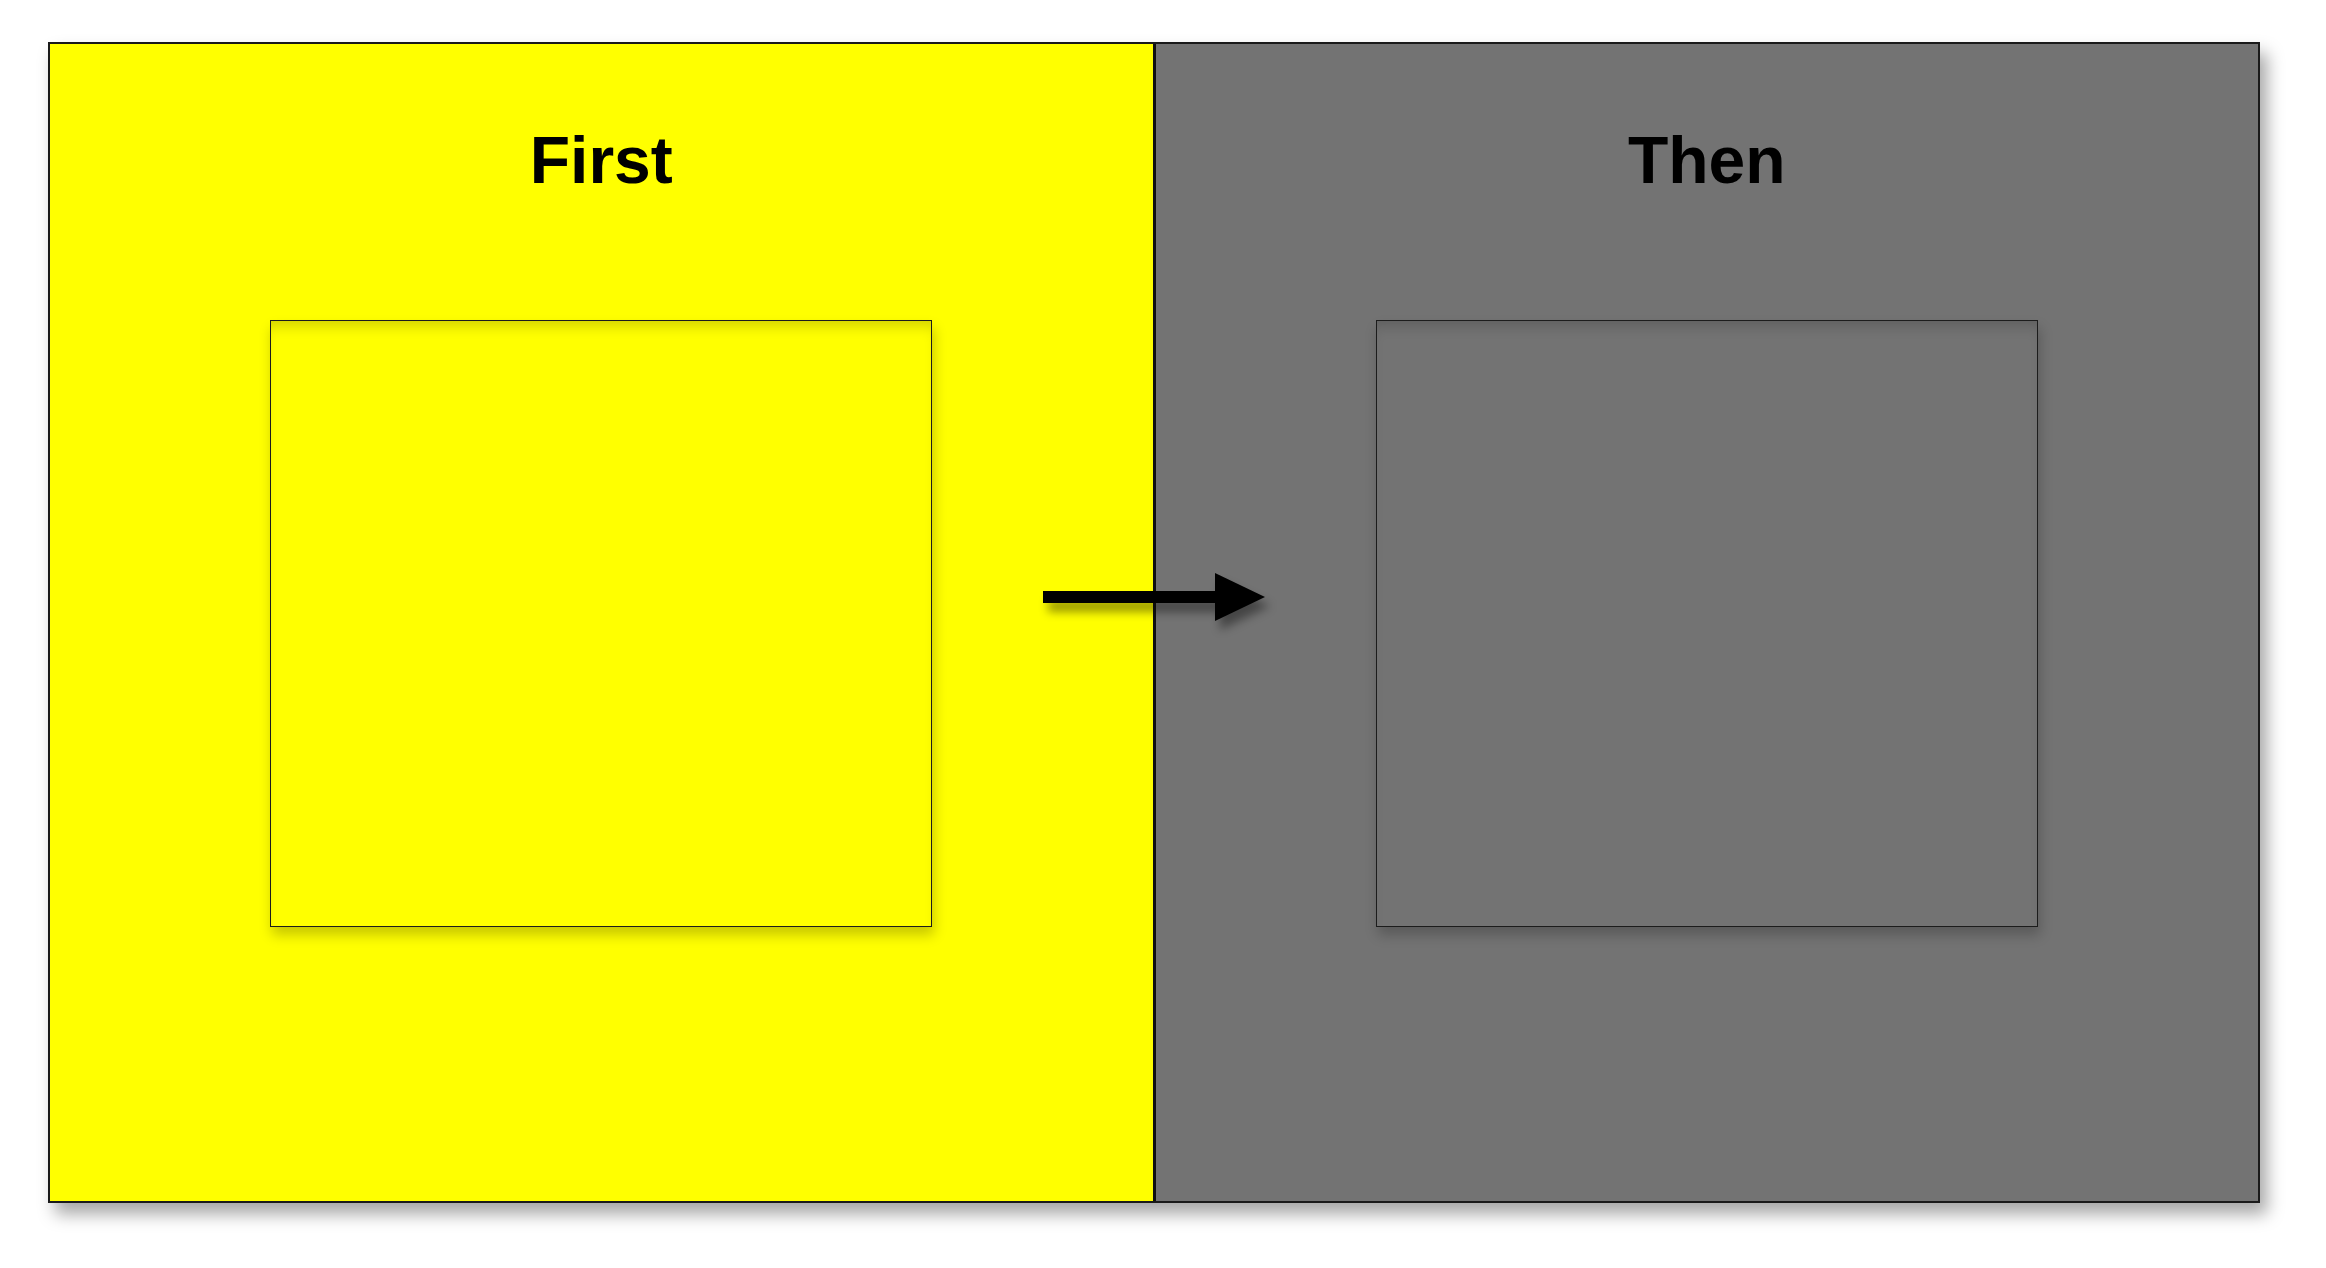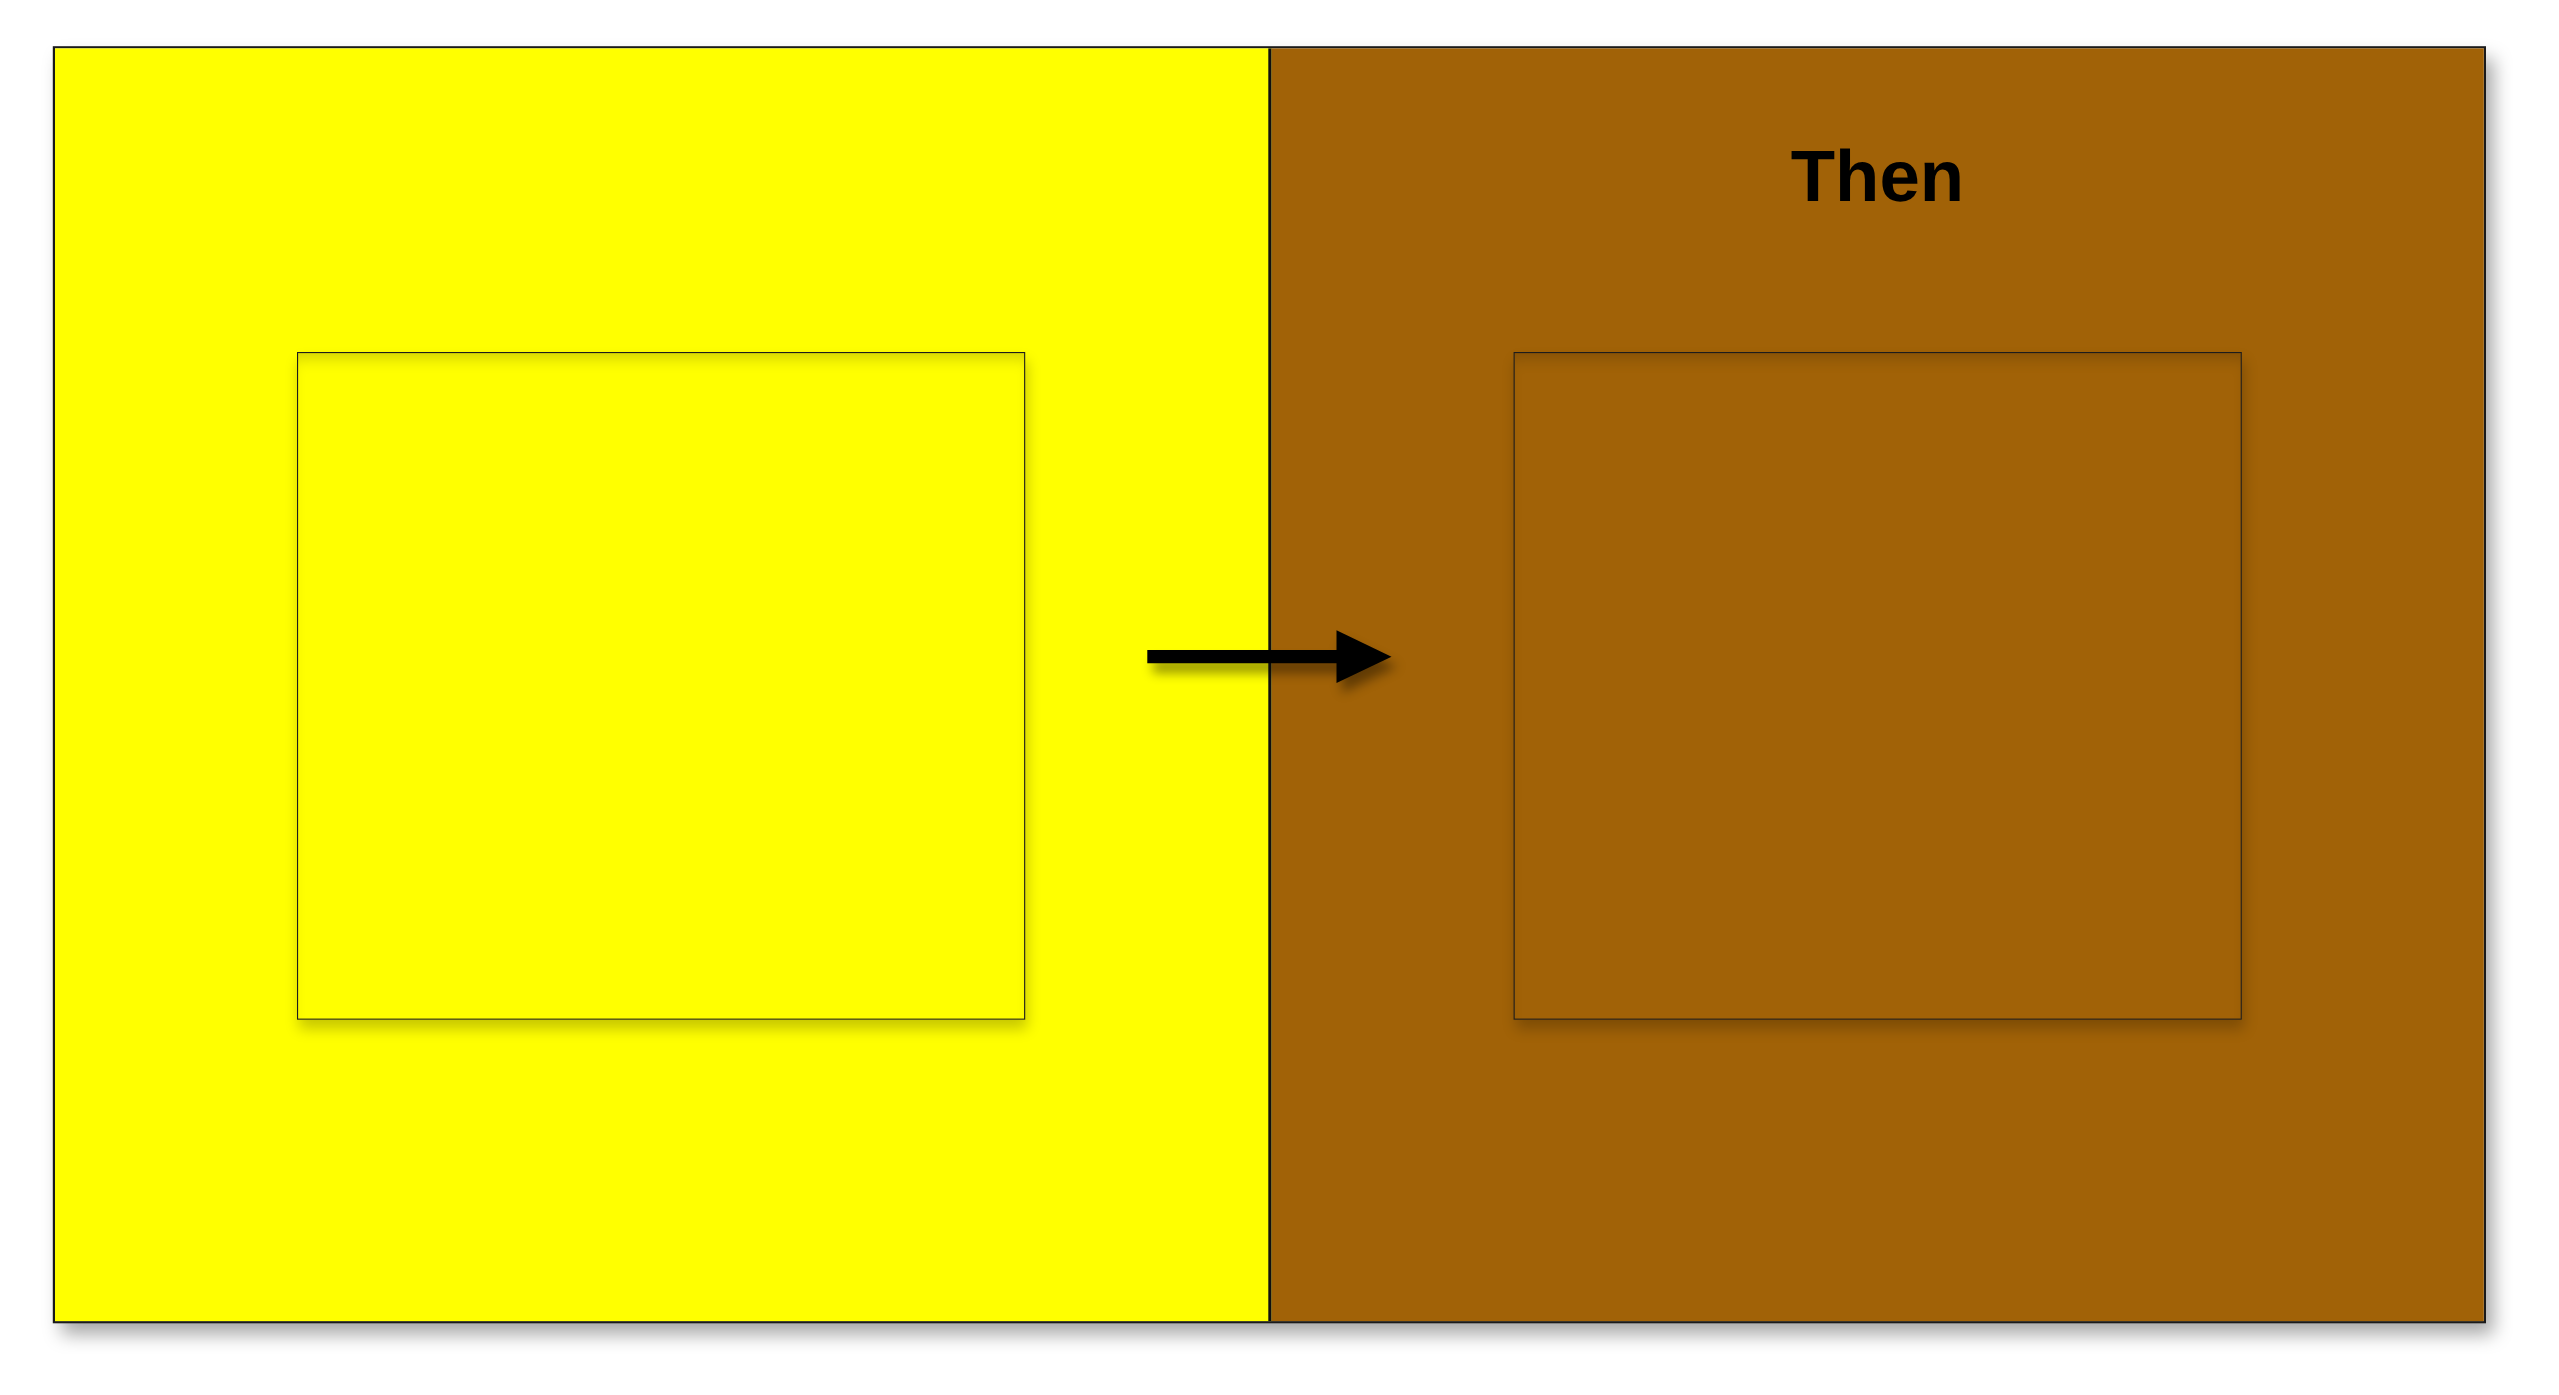--- a/index.html
+++ b/index.html
@@ -50,24 +50,25 @@
     filter: drop-shadow(5px 9px 5px rgba(0,0,0,0.40));
     z-index: 5;
   }
 </style>
 </head>
 <body>
 
 <div class="figure">
 
   <div class="panel panel--first" style="background-color: rgb(255, 255, 0);">
+    <div class="panel-title">First</div>
     <div class="inner-box"></div>
   </div>
 
-  <div class="panel panel--then" style="background-color: #a16207;">
+  <div class="panel panel--then" style="background-color: #737373;">
     <div class="panel-title">Then</div>
     <div class="inner-box"></div>
   </div>
 
   <svg class="arrow-svg" viewBox="0 0 232 76" xmlns="http://www.w3.org/2000/svg">
     <line x1="3" y1="38" x2="176" y2="38" stroke="#000000" stroke-width="12"></line>
     <polygon points="175,14 225,38 175,62" fill="#000000"></polygon>
   </svg>
 
 </div>

